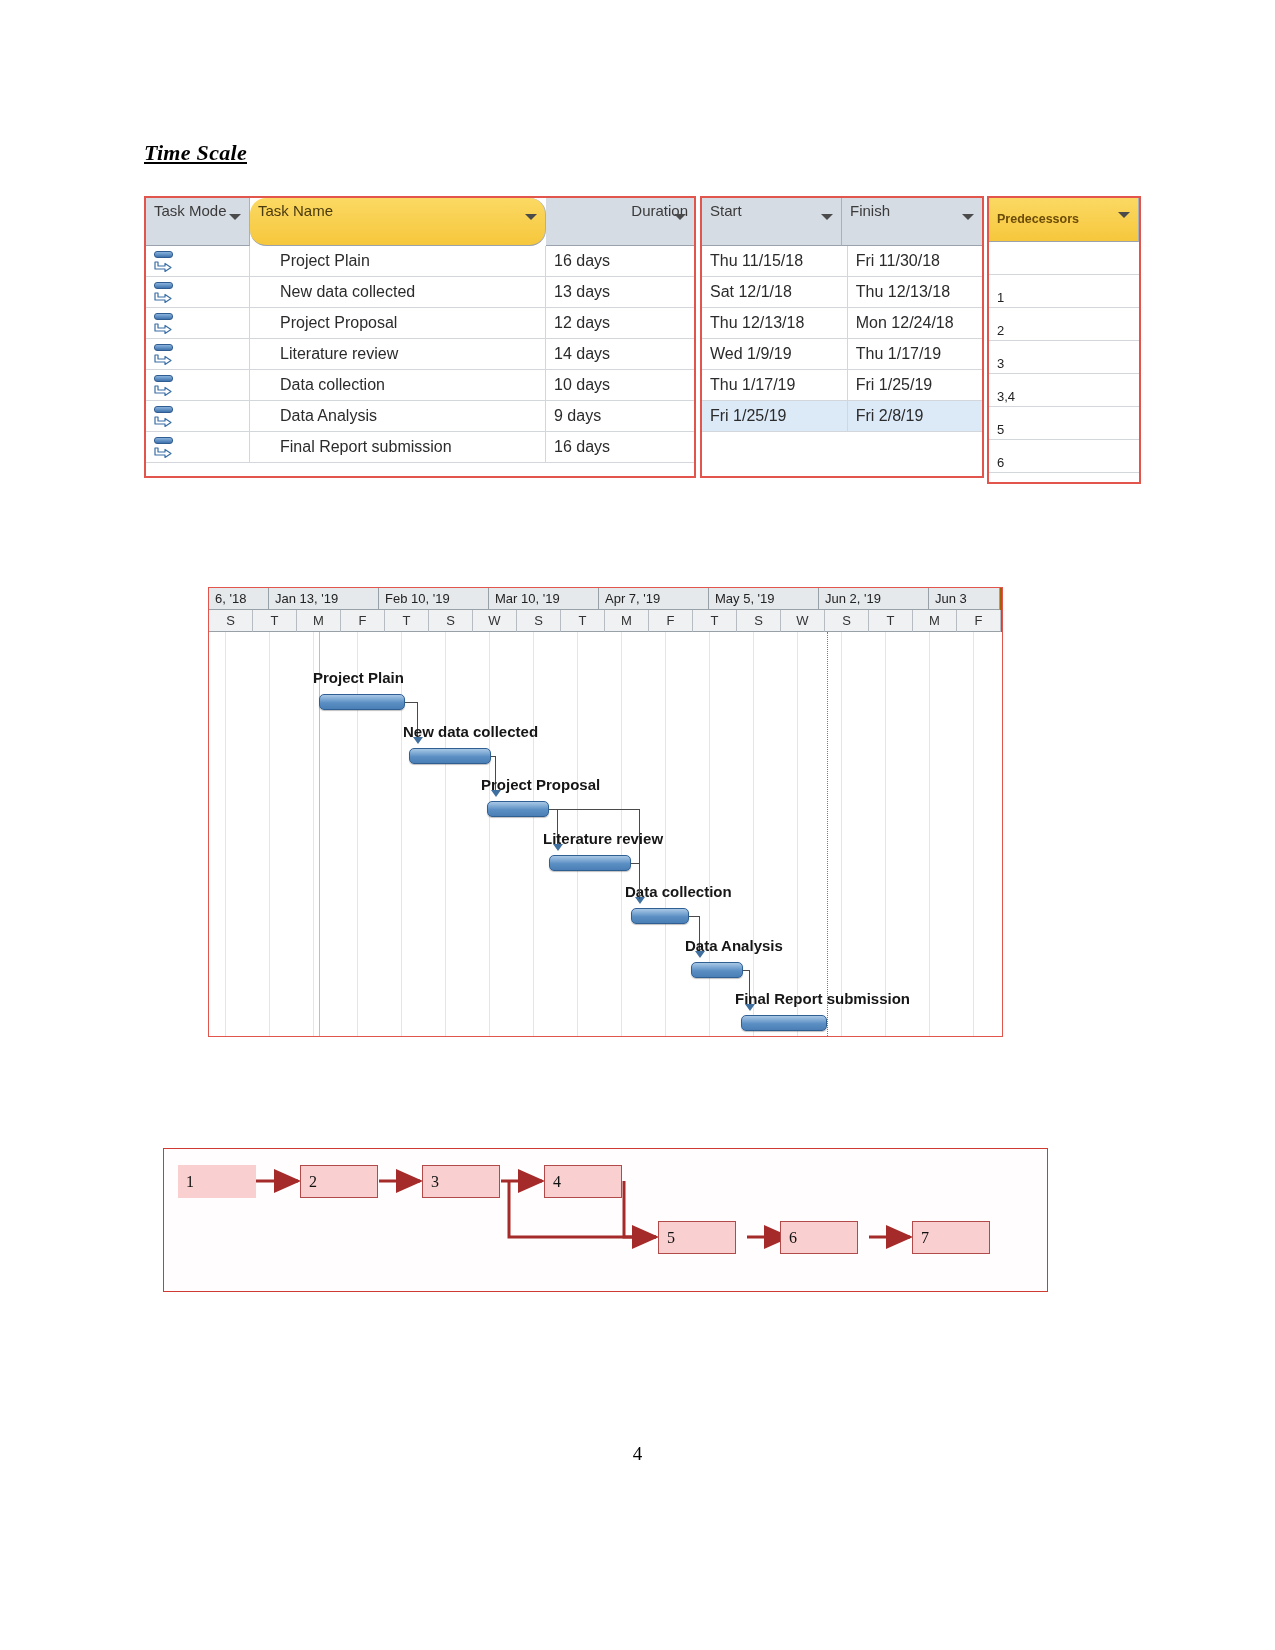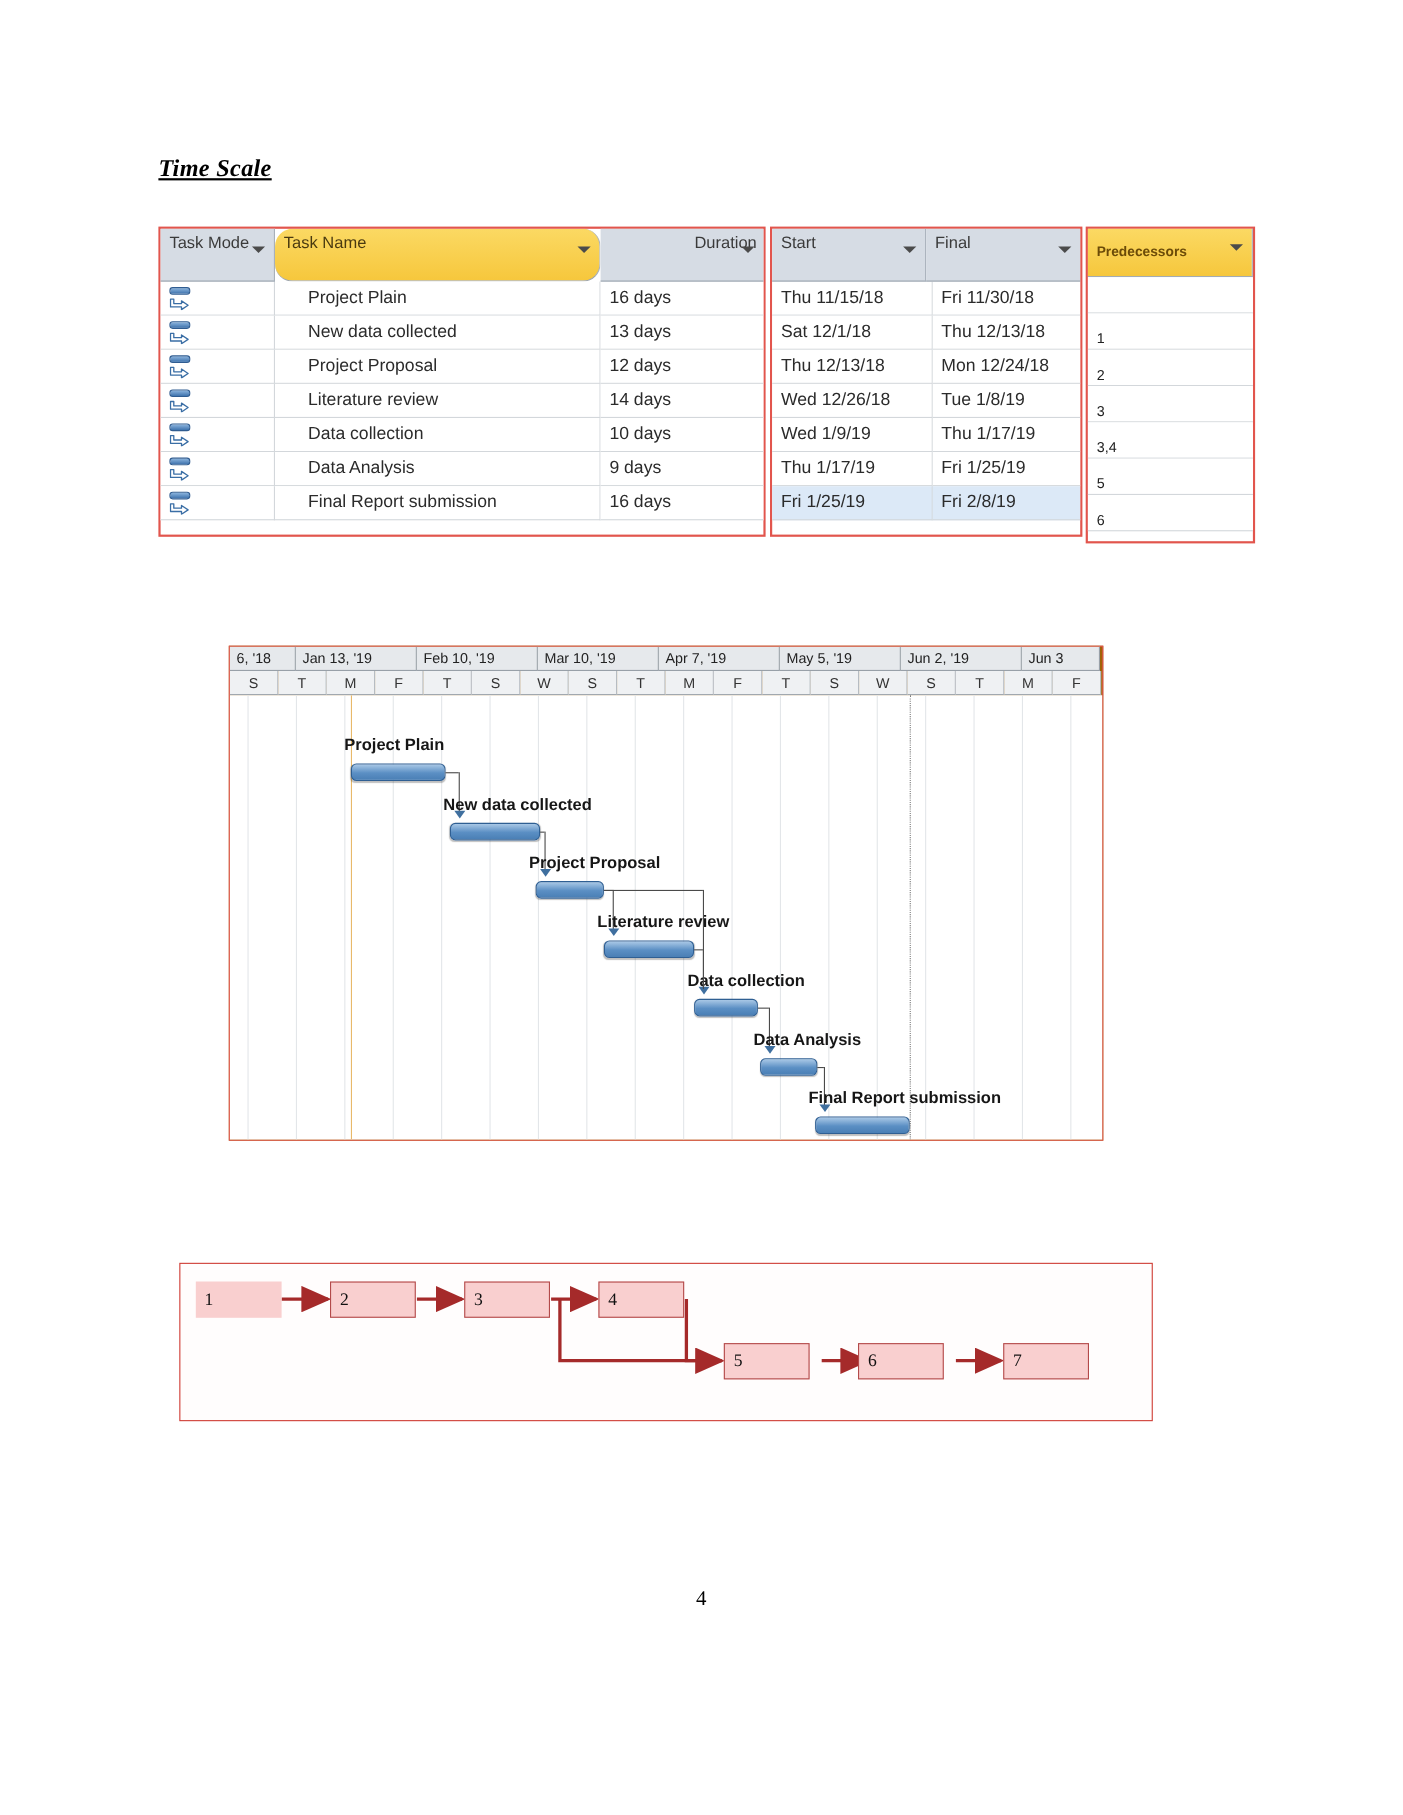--- a/index.html
+++ b/index.html
@@ -12,21 +12,21 @@
   
   .heading{
     position:absolute;left:144px;top:140px;
     font-family:"Liberation Serif",serif;
     font-size:22px;font-weight:bold;font-style:italic;
     text-decoration:underline;color:#000;letter-spacing:.3px;
   }
 
   
   .grid-wrap{position:absolute;left:144px;top:196px;}
-  .panel{position:absolute;top:10px;border:2px solid #e2554d;background:#fff;box-sizing:border-box;}
+  .panel{position:absolute;top:0;border:2px solid #e2554d;background:#fff;box-sizing:border-box;}
   .panel-left{left:0;width:552px;height:282px;}
   .panel-mid{left:556px;width:284px;height:282px;}
   .panel-right{left:843px;width:154px;height:288px;}
 
   .hdr-row{display:flex;height:48px;box-sizing:border-box;}
   .hcell{
     background:#d6dce4;border-right:1px solid #a8b0ba;border-bottom:1px solid #9aa3ad;
     font-family:"Liberation Sans",sans-serif;font-size:15px;color:#3a3a3a;
     display:flex;align-items:flex-start;padding:5px 6px 0 8px;box-sizing:border-box;
     position:relative;line-height:1.1;
@@ -241,40 +241,36 @@
         </div>
     </div>
 
     <div class="panel panel-mid">
       <div class="hdr-row">
         <div class="hcell hc-start">
           <span>Start</span>
           <span class="caret"></span>
         </div>
         <div class="hcell hc-finish">
-          <span>Final</span>
+          <span>Finish</span>
           <span class="caret"></span>
         </div>
       </div>
       <div id="date-rows">
           <div class="body-row">
             <div class="bcell c-start">Thu 11/15/18</div>
             <div class="bcell c-finish">Fri 11/30/18</div>
           </div>
           <div class="body-row">
             <div class="bcell c-start">Sat 12/1/18</div>
             <div class="bcell c-finish">Thu 12/13/18</div>
           </div>
           <div class="body-row">
             <div class="bcell c-start">Thu 12/13/18</div>
             <div class="bcell c-finish">Mon 12/24/18</div>
-          </div>
-          <div class="body-row">
-            <div class="bcell c-start">Wed 12/26/18</div>
-            <div class="bcell c-finish">Tue 1/8/19</div>
           </div>
           <div class="body-row">
             <div class="bcell c-start">Wed 1/9/19</div>
             <div class="bcell c-finish">Thu 1/17/19</div>
           </div>
           <div class="body-row">
             <div class="bcell c-start">Thu 1/17/19</div>
             <div class="bcell c-finish">Fri 1/25/19</div>
           </div>
           <div class="body-row row-last">

